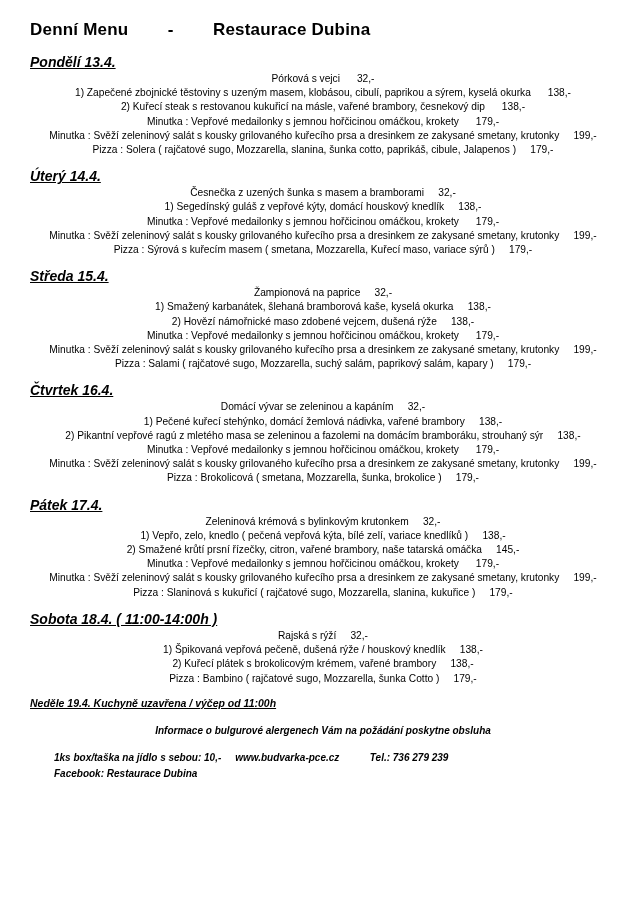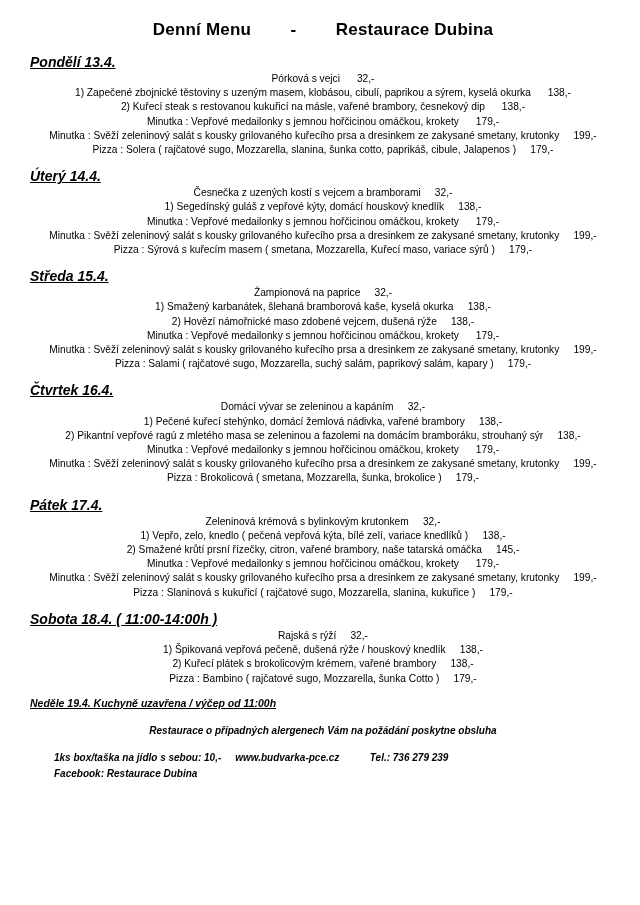--- a/index.html
+++ b/index.html
@@ -15,21 +15,20 @@
     overflow: hidden;
   }
   .page {
     width: 640px;
     height: 905px;
     box-sizing: border-box;
     padding: 14px 24px 10px 30px;
     position: relative;
   }
   .title {
-    text-align: center;
     font-size: 17px;
     font-weight: bold;
     letter-spacing: 0.2px;
     margin: 6px 0 14px 0;
     white-space: pre;
   }
   .day-block {
     margin-bottom: 11px;
   }
   .day-head {
@@ -81,21 +80,21 @@
     <div class="line">Pórková s vejci      32,-</div>
     <div class="line">1) Zapečené zbojnické těstoviny s uzeným masem, klobásou, cibulí, paprikou a sýrem, kyselá okurka      138,-</div>
     <div class="line">2) Kuřecí steak s restovanou kukuřicí na másle, vařené brambory, česnekový dip      138,-</div>
     <div class="line">Minutka : Vepřové medailonky s jemnou hořčicinou omáčkou, krokety      179,-</div>
     <div class="line">Minutka : Svěží zeleninový salát s kousky grilovaného kuřecího prsa a dresinkem ze zakysané smetany, krutonky     199,-</div>
     <div class="line">Pizza : Solera ( rajčatové sugo, Mozzarella, slanina, šunka cotto, paprikáš, cibule, Jalapenos )     179,-</div>
   </div>
 
   <div class="day-block">
     <div class="day-head">Úterý 14.4.</div>
-    <div class="line">Česnečka z uzených kostí s vejcem a bramborami     32,-</div>
+    <div class="line">Česnečka z uzených šunka s masem a bramborami     32,-</div>
     <div class="line">1) Segedínský guláš z vepřové kýty, domácí houskový knedlík     138,-</div>
     <div class="line">Minutka : Vepřové medailonky s jemnou hořčicinou omáčkou, krokety      179,-</div>
     <div class="line">Minutka : Svěží zeleninový salát s kousky grilovaného kuřecího prsa a dresinkem ze zakysané smetany, krutonky     199,-</div>
     <div class="line">Pizza : Sýrová s kuřecím masem ( smetana, Mozzarella, Kuřecí maso, variace sýrů )     179,-</div>
   </div>
 
   <div class="day-block">
     <div class="day-head">Středa 15.4.</div>
     <div class="line">Žampionová na paprice     32,-</div>
     <div class="line">1) Smažený karbanátek, šlehaná bramborová kaše, kyselá okurka     138,-</div>
@@ -128,17 +127,17 @@
   <div class="day-block">
     <div class="day-head">Sobota 18.4. ( 11:00-14:00h )</div>
     <div class="line">Rajská s rýží     32,-</div>
     <div class="line">1) Špikovaná vepřová pečeně, dušená rýže / houskový knedlík     138,-</div>
     <div class="line">2) Kuřecí plátek s brokolicovým krémem, vařené brambory     138,-</div>
     <div class="line">Pizza : Bambino ( rajčatové sugo, Mozzarella, šunka Cotto )     179,-</div>
   </div>
 
   <div class="closing">Neděle 19.4. Kuchyně uzavřena / výčep od 11:00h</div>
 
-  <div class="footer-note">Restaurace o případných alergenech Vám na požádání poskytne obsluha</div>
+  <div class="footer-note">Informace o bulgurové alergenech Vám na požádání poskytne obsluha</div>
   <div class="footer-row">1ks box/taška na jídlo s sebou: 10,-     www.budvarka-pce.cz           Tel.: 736 279 239</div>
   <div class="footer-row">Facebook: Restaurace Dubina</div>
 
 </div>
 
 </body></html>

